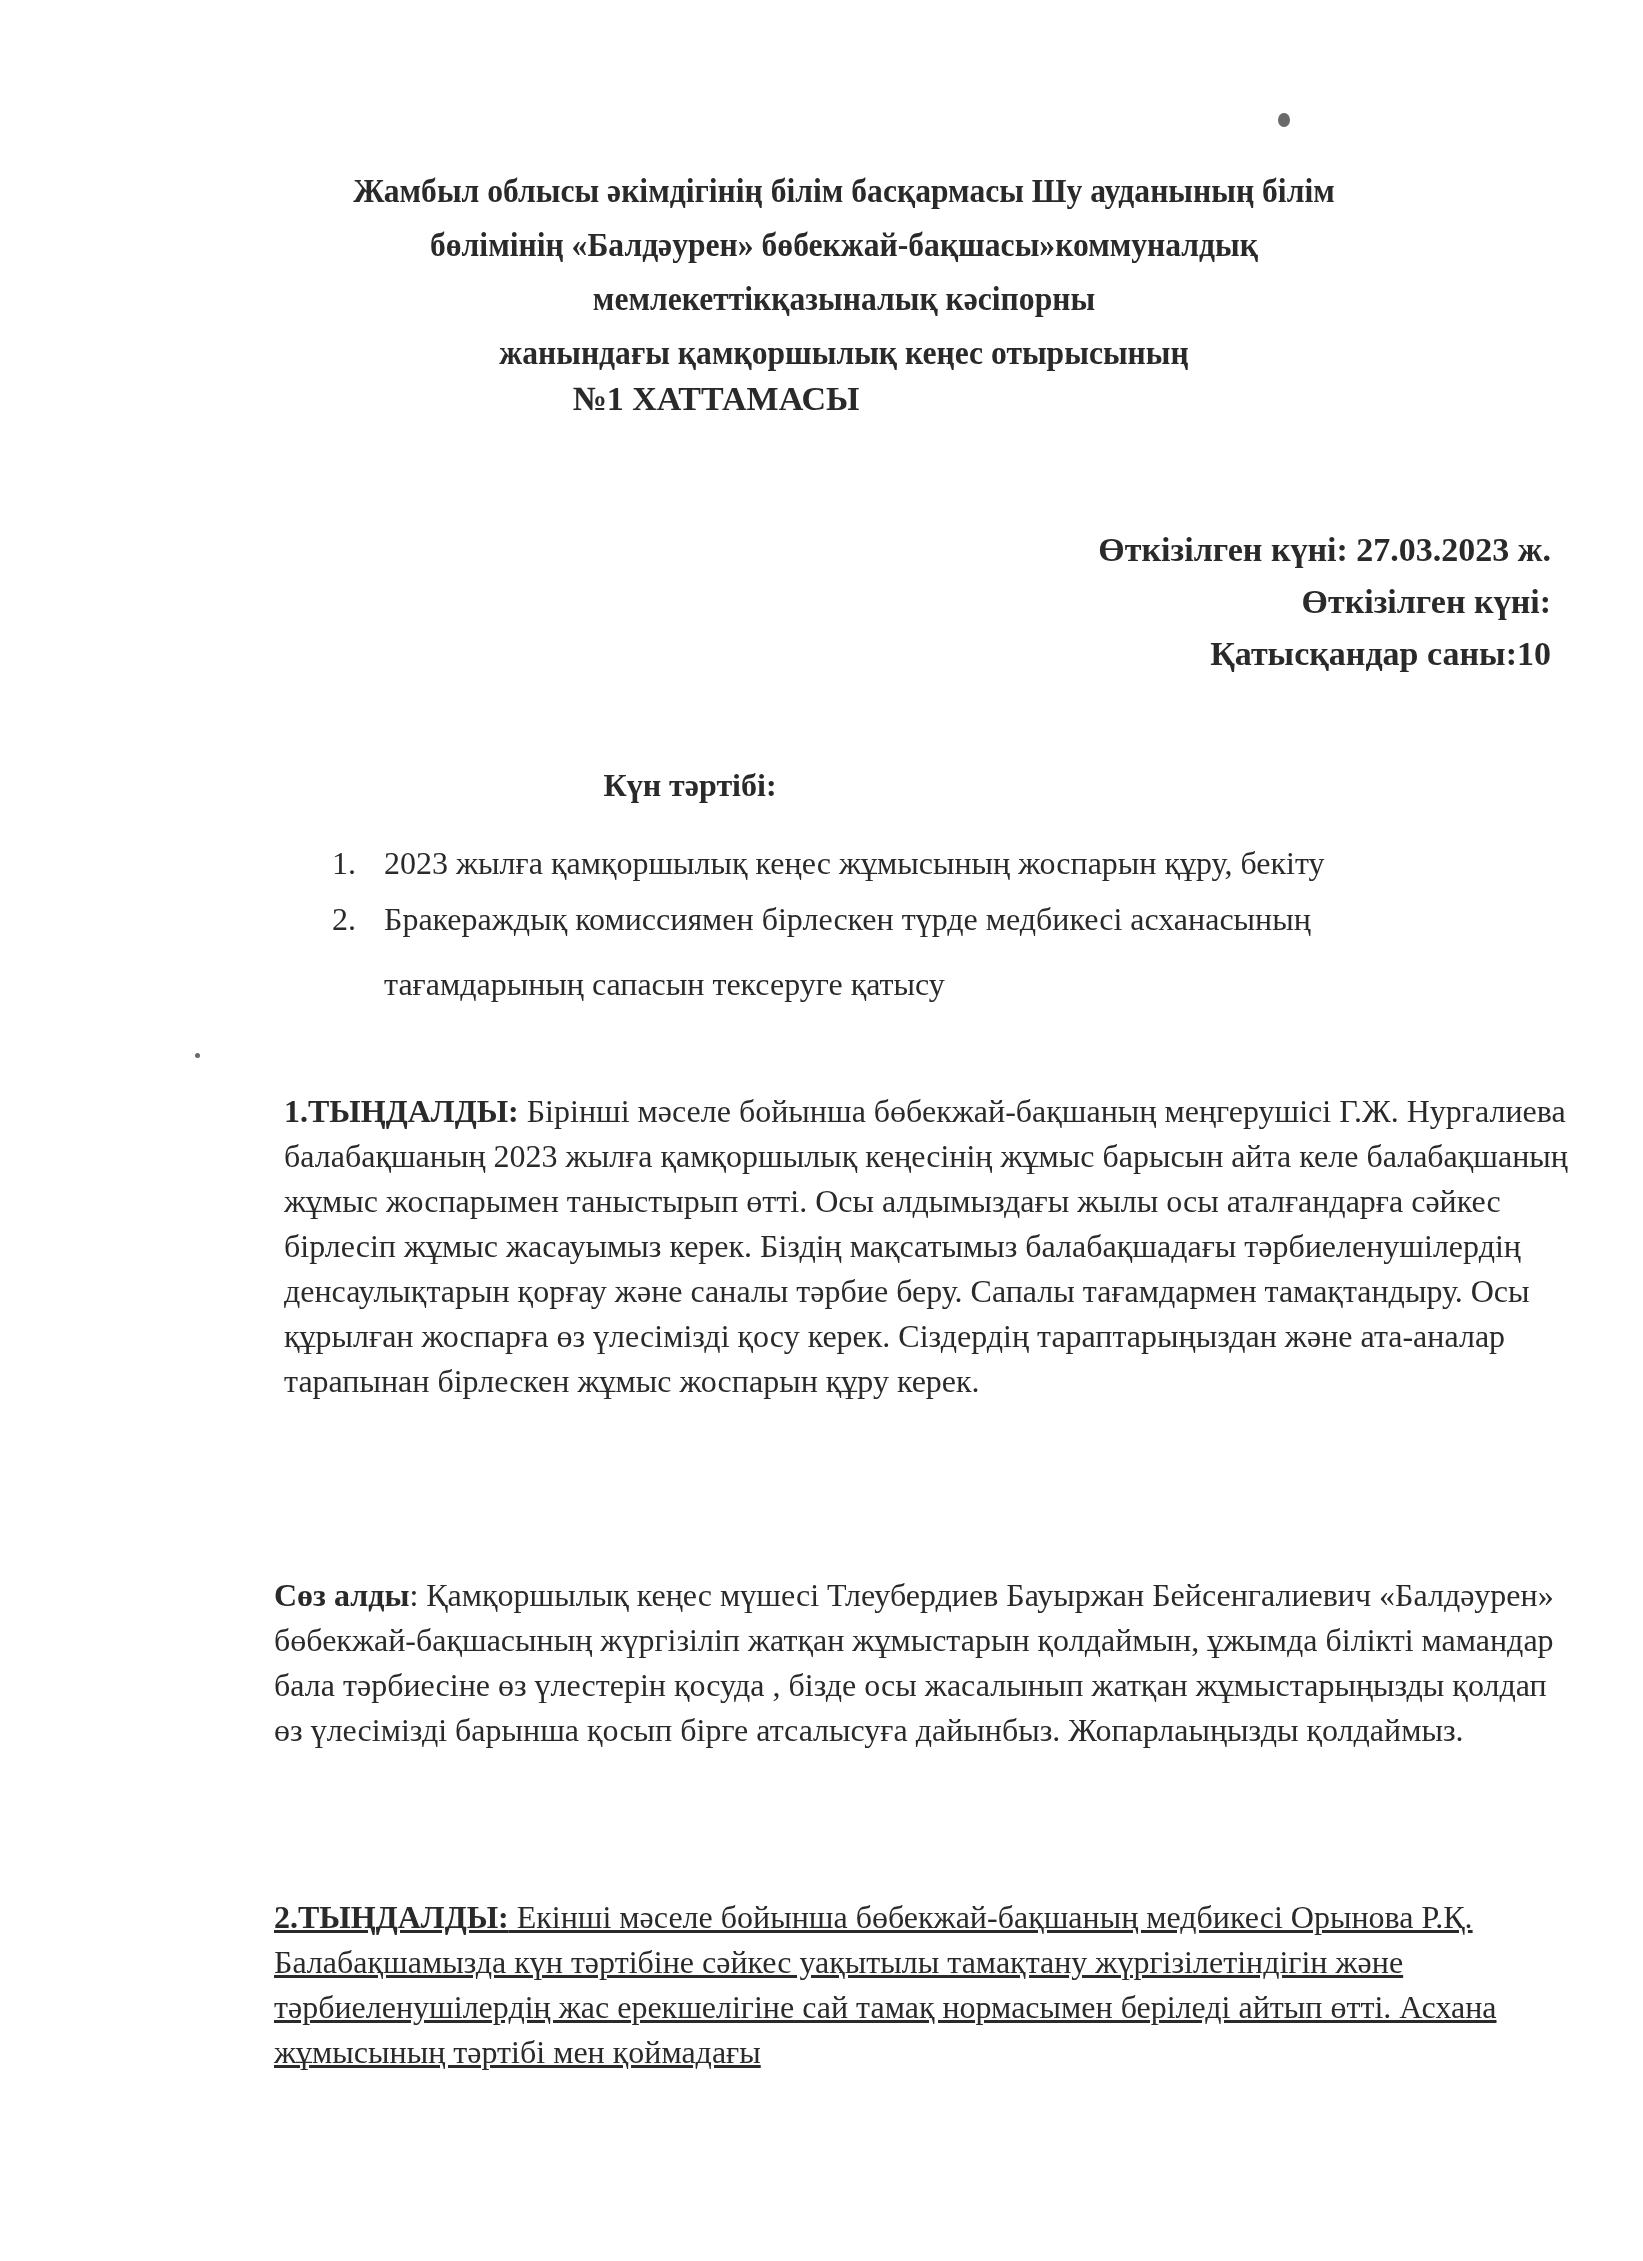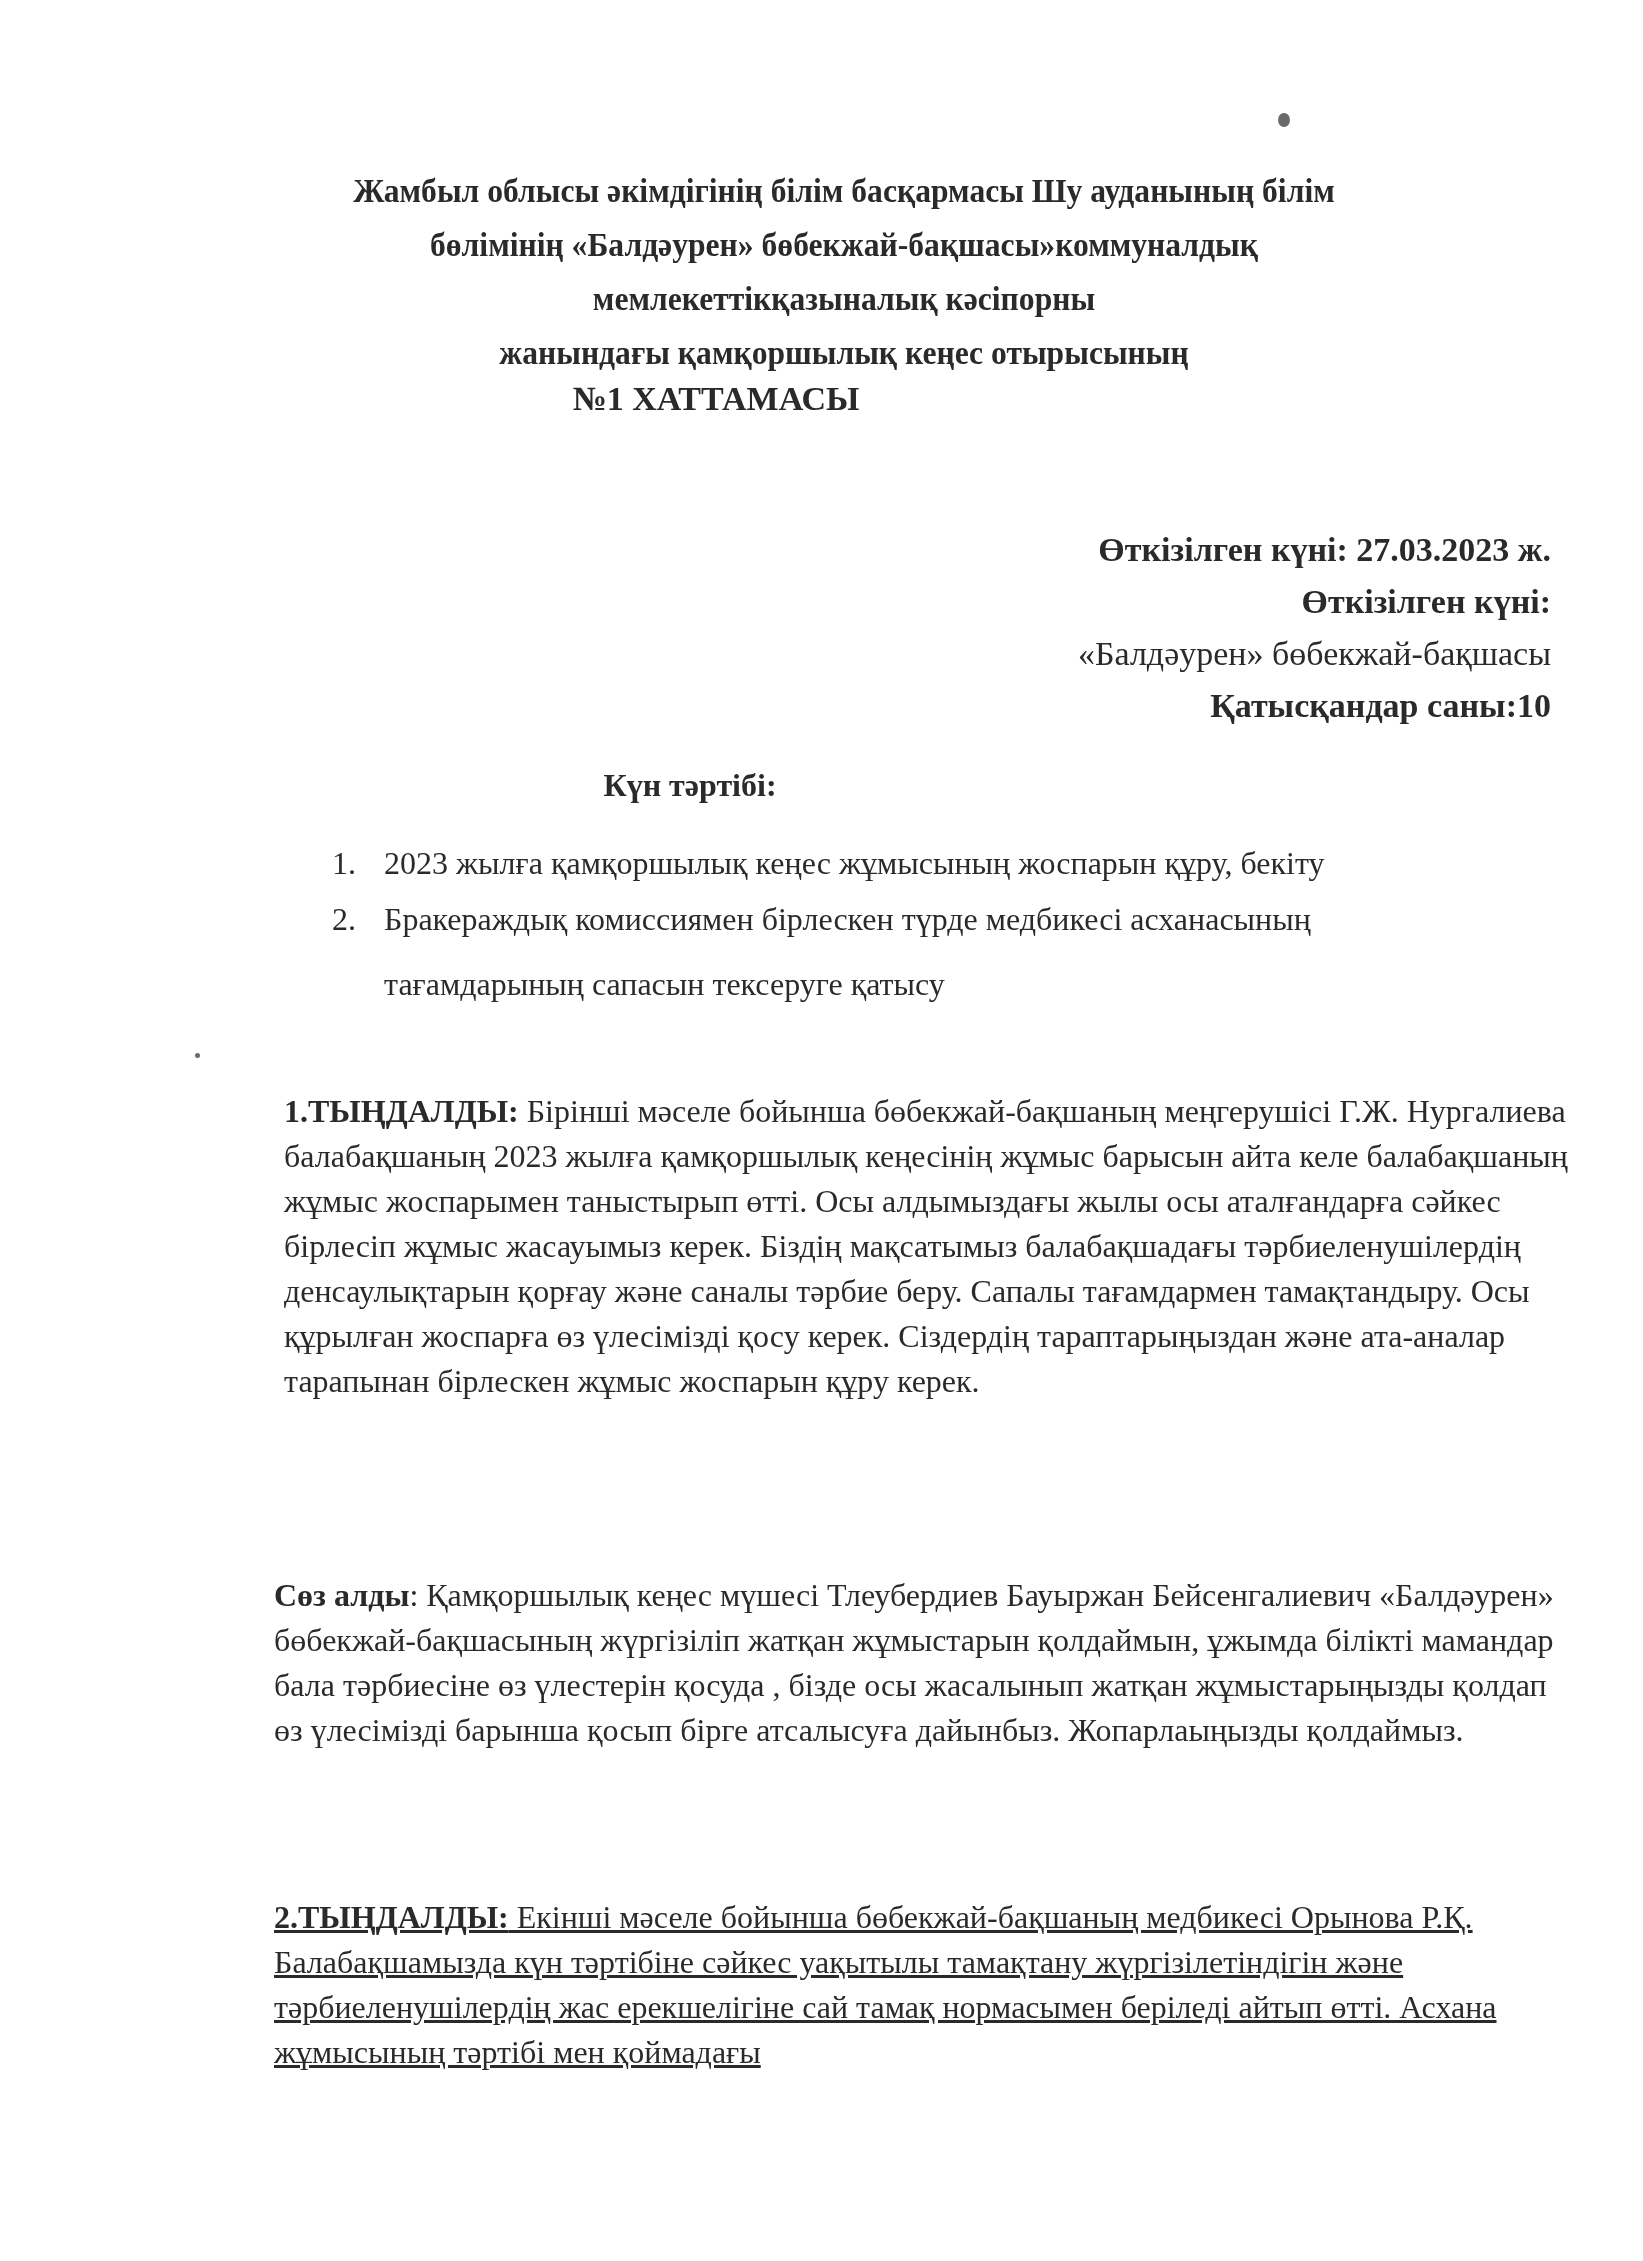--- a/index.html
+++ b/index.html
@@ -47,21 +47,20 @@
     <span class="line">бөлімінің «Балдәурен» бөбекжай-бақшасы»коммуналдық</span>
     <span class="line">мемлекеттікқазыналық кәсіпорны</span>
     <span class="line">жанындағы қамқоршылық    кеңес отырысының</span>
   </div>
 
   <div class="doc-title">№1 ХАТТАМАСЫ</div>
 
   <div class="meta">
     <div class="b">Өткізілген күні: 27.03.2023 ж.</div>
     <div class="b">Өткізілген күні:</div>
-    <div>«Балдәурен» бөбекжай-бақшасы</div>
     <div class="b">Қатысқандар саны:10</div>
   </div>
 
   <div class="agenda-title">Күн тәртібі:</div>
 
   <div class="agenda">
     <div class="item">
       <span class="num">1.</span>
       <span class="txt">2023  жылға  қамқоршылық кеңес жұмысының жоспарын құру, бекіту</span>
     </div>

